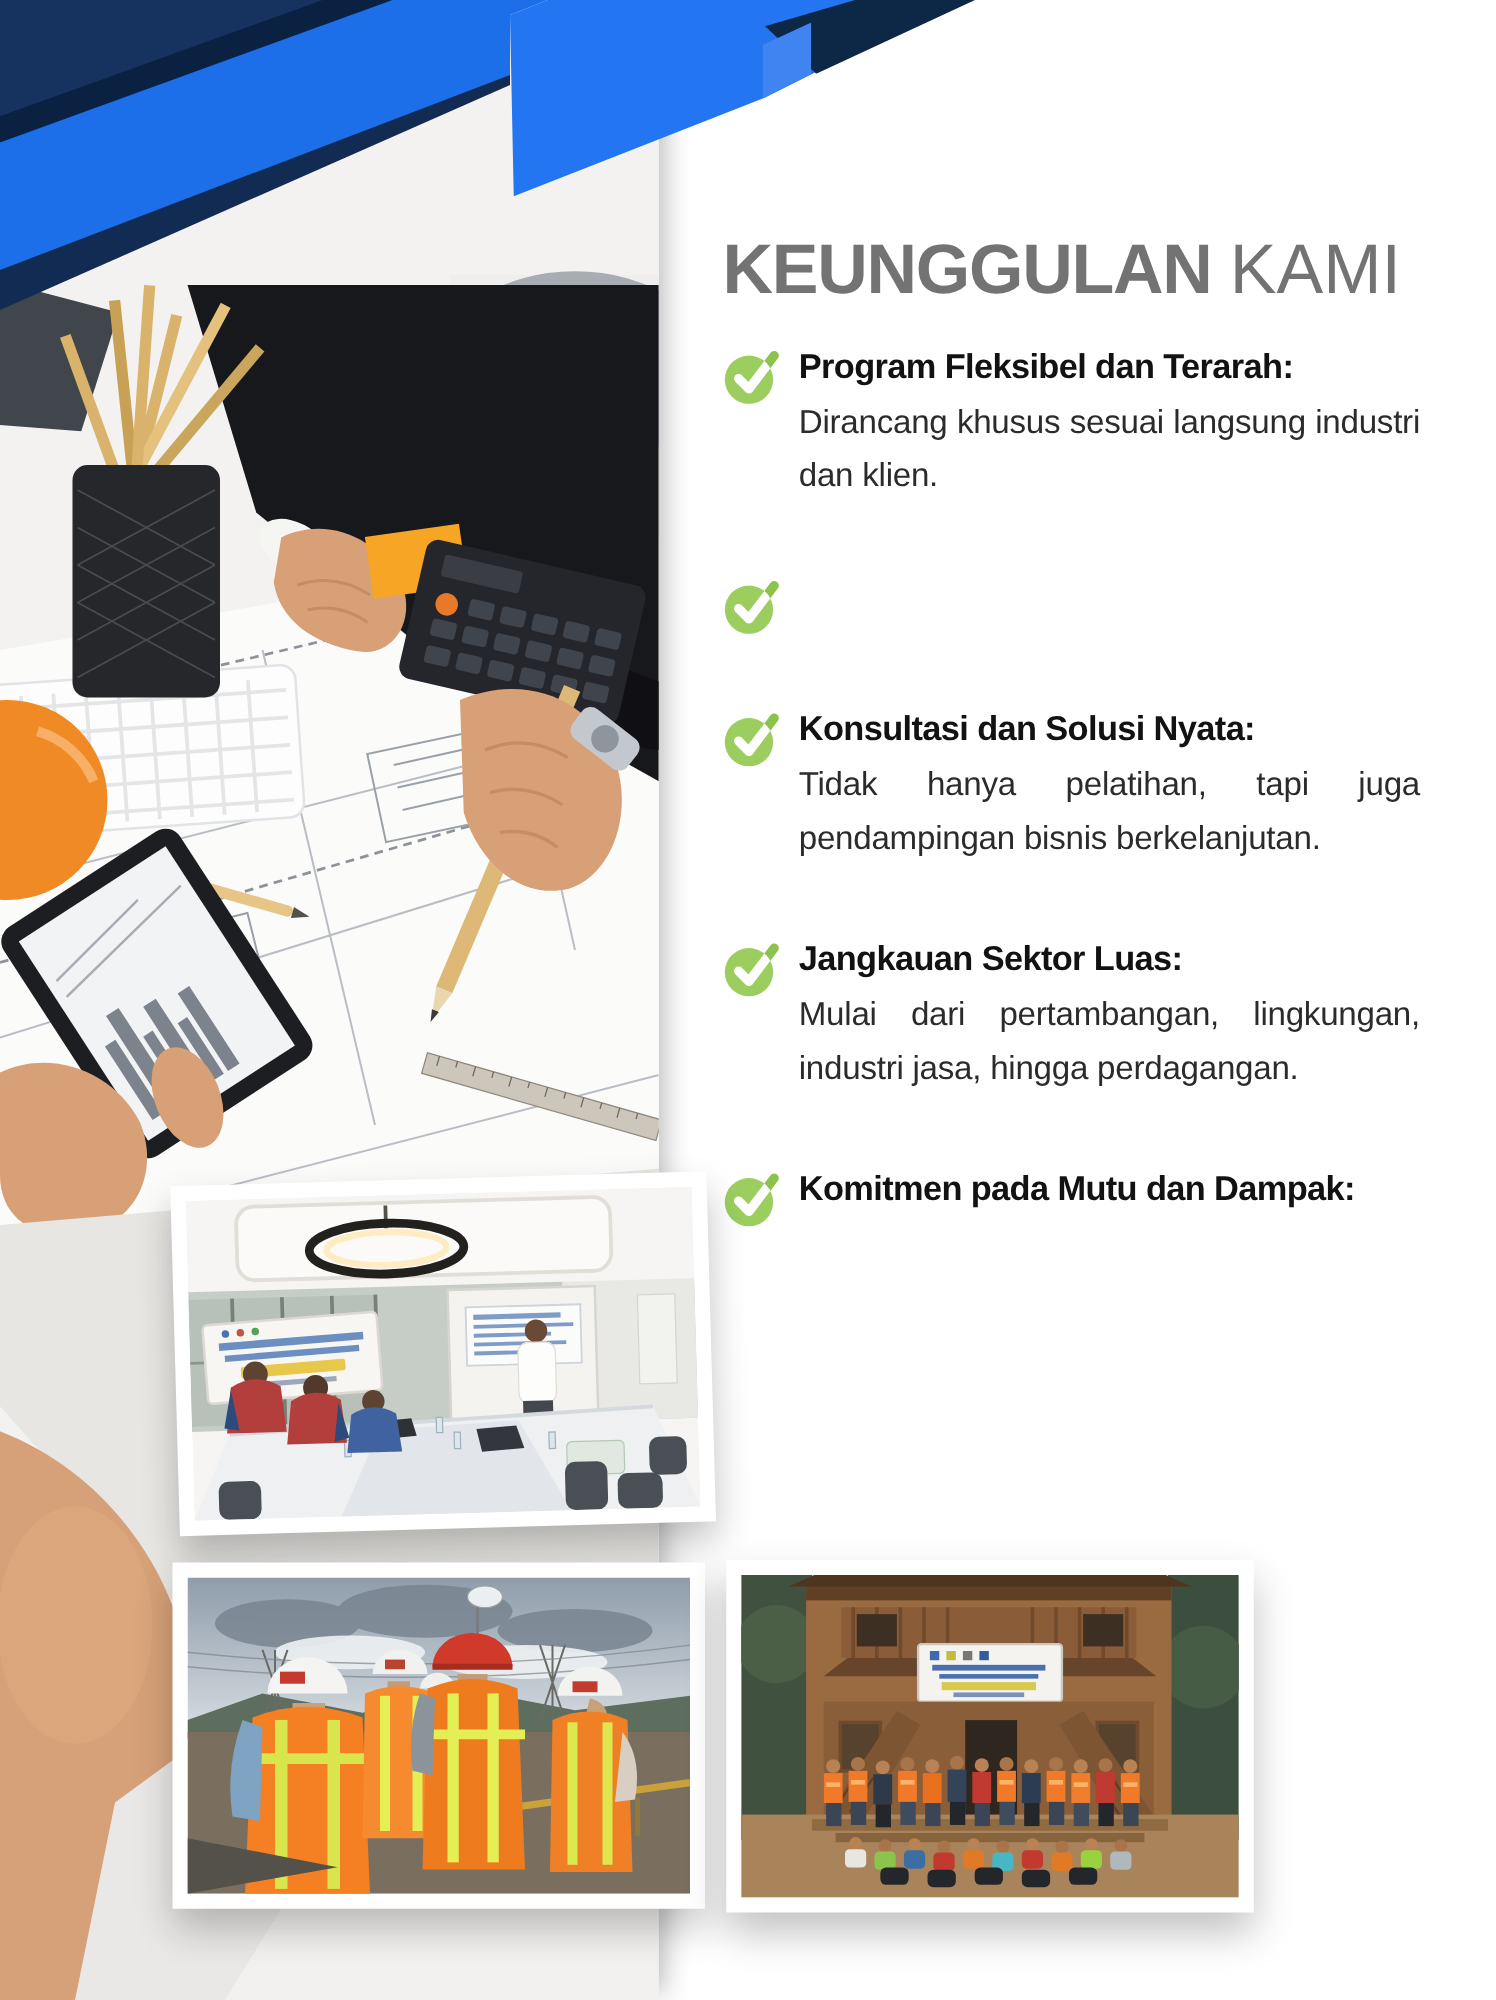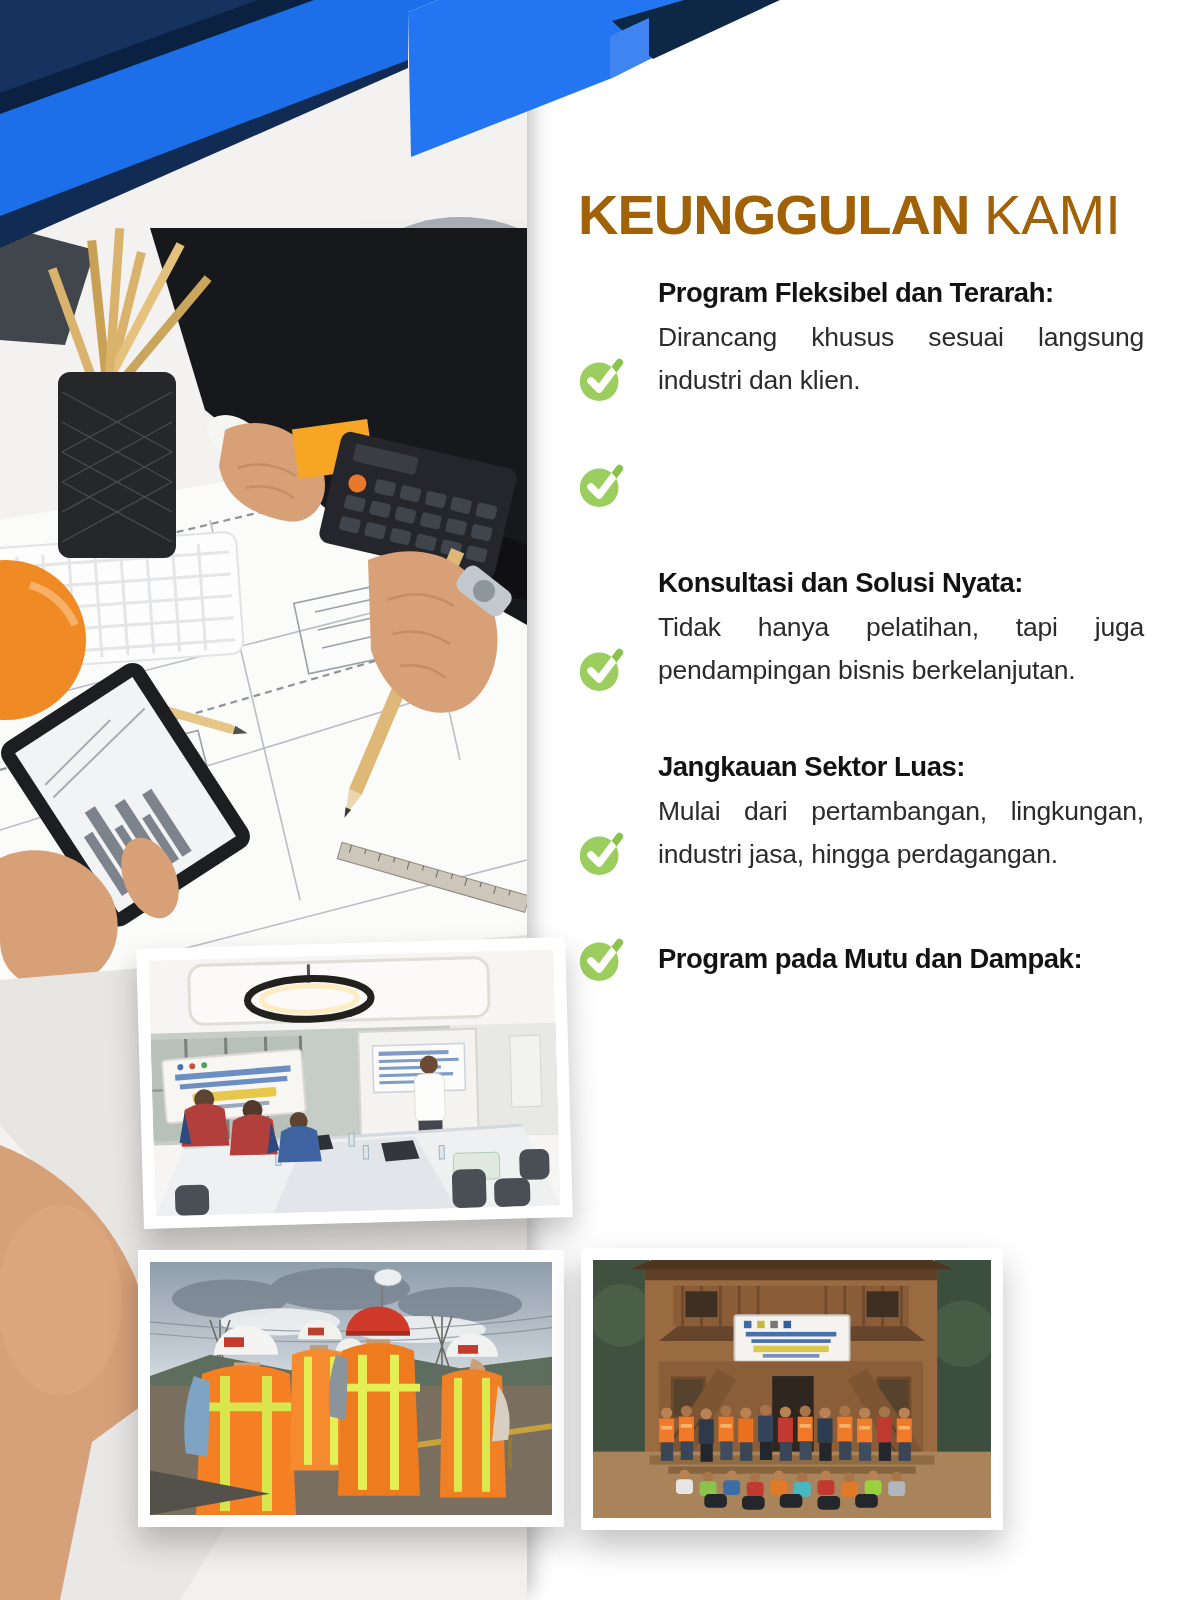--- a/index.html
+++ b/index.html
@@ -25,25 +25,25 @@
   .d-navy    {background:#16335f;clip-path:polygon(0px 0px,258px 0px,0px 93px);}
   .d-pennant {background:#2375f2;clip-path:polygon(408px 12px,438px 0px,684px 0px,652px 58px,612px 78px,411px 157px);}
   .d-navy-tr {background:#0d2746;clip-path:polygon(612px 21px,684px 0px,780px 0px,653px 59px);}
   .d-fold    {background:#3f84f0;clip-path:polygon(610px 36px,649px 18px,649px 59px,610px 79px);}
   
   .content{
     position:absolute;left:578px;top:186px;width:566px;z-index:2;color:#101010;
   }
   h1.title{
     margin:0 0 32px 0;height:58px;line-height:58px;
-    font-size:56px;letter-spacing:-1px;color:#a16207;font-weight:800;
+    font-size:56px;letter-spacing:-1px;color:#737373;font-weight:800;
     white-space:nowrap;
   }
   h1.title .light{font-weight:400;letter-spacing:0;}
-  .feature{display:flex;gap:34px;margin-bottom:58px;align-items:flex-end;}
+  .feature{display:flex;gap:15px;margin-bottom:58px;}
   .feature .chk{flex:0 0 46px;width:46px;height:46px;margin-top:2px;}
   .ftext{width:497px;}
   .ftext h2{
     margin:0 0 6px 0;font-size:27.5px;line-height:34px;font-weight:700;
     letter-spacing:-.5px;color:#121212;
   }
   .ftext p{
     margin:0;font-size:26.5px;line-height:43px;color:#2b2b2b;
     text-align:justify;letter-spacing:-.2px;
   }
@@ -269,21 +269,21 @@
       <div class="feature">
         <svg class="chk" viewBox="0 0 50 50">
           <clipPath id="chkclip5">
               <circle cx="23" cy="28" r="21"></circle>
             </clipPath>
           <path d="M14 27 L23 36 L45 7" fill="none" stroke="#8cc34c" stroke-width="8" stroke-linecap="round" stroke-linejoin="round"></path>
           <circle cx="23" cy="28" r="21" fill="#9bcd5f"></circle>
           <path d="M14 27 L23 36 L45 7" fill="none" stroke="#ffffff" stroke-width="8" stroke-linecap="round" stroke-linejoin="round" clip-path="url(#chkclip5)"></path>
         </svg>
         <div class="ftext">
-          <h2>Program pada Mutu dan Dampak:</h2>
+          <h2>Komitmen pada Mutu dan Dampak:</h2>
         </div>
       </div>
 
     </section>
   </main>
 
   <div class="photo-frame pf-meeting">
     <svg viewBox="0 0 406 252" width="405" height="256" preserveAspectRatio="none">
       <rect width="406" height="252" fill="#f6f5f3"></rect>
       <rect x="0" y="70" width="406" height="112" fill="#c6cdc6"></rect>

